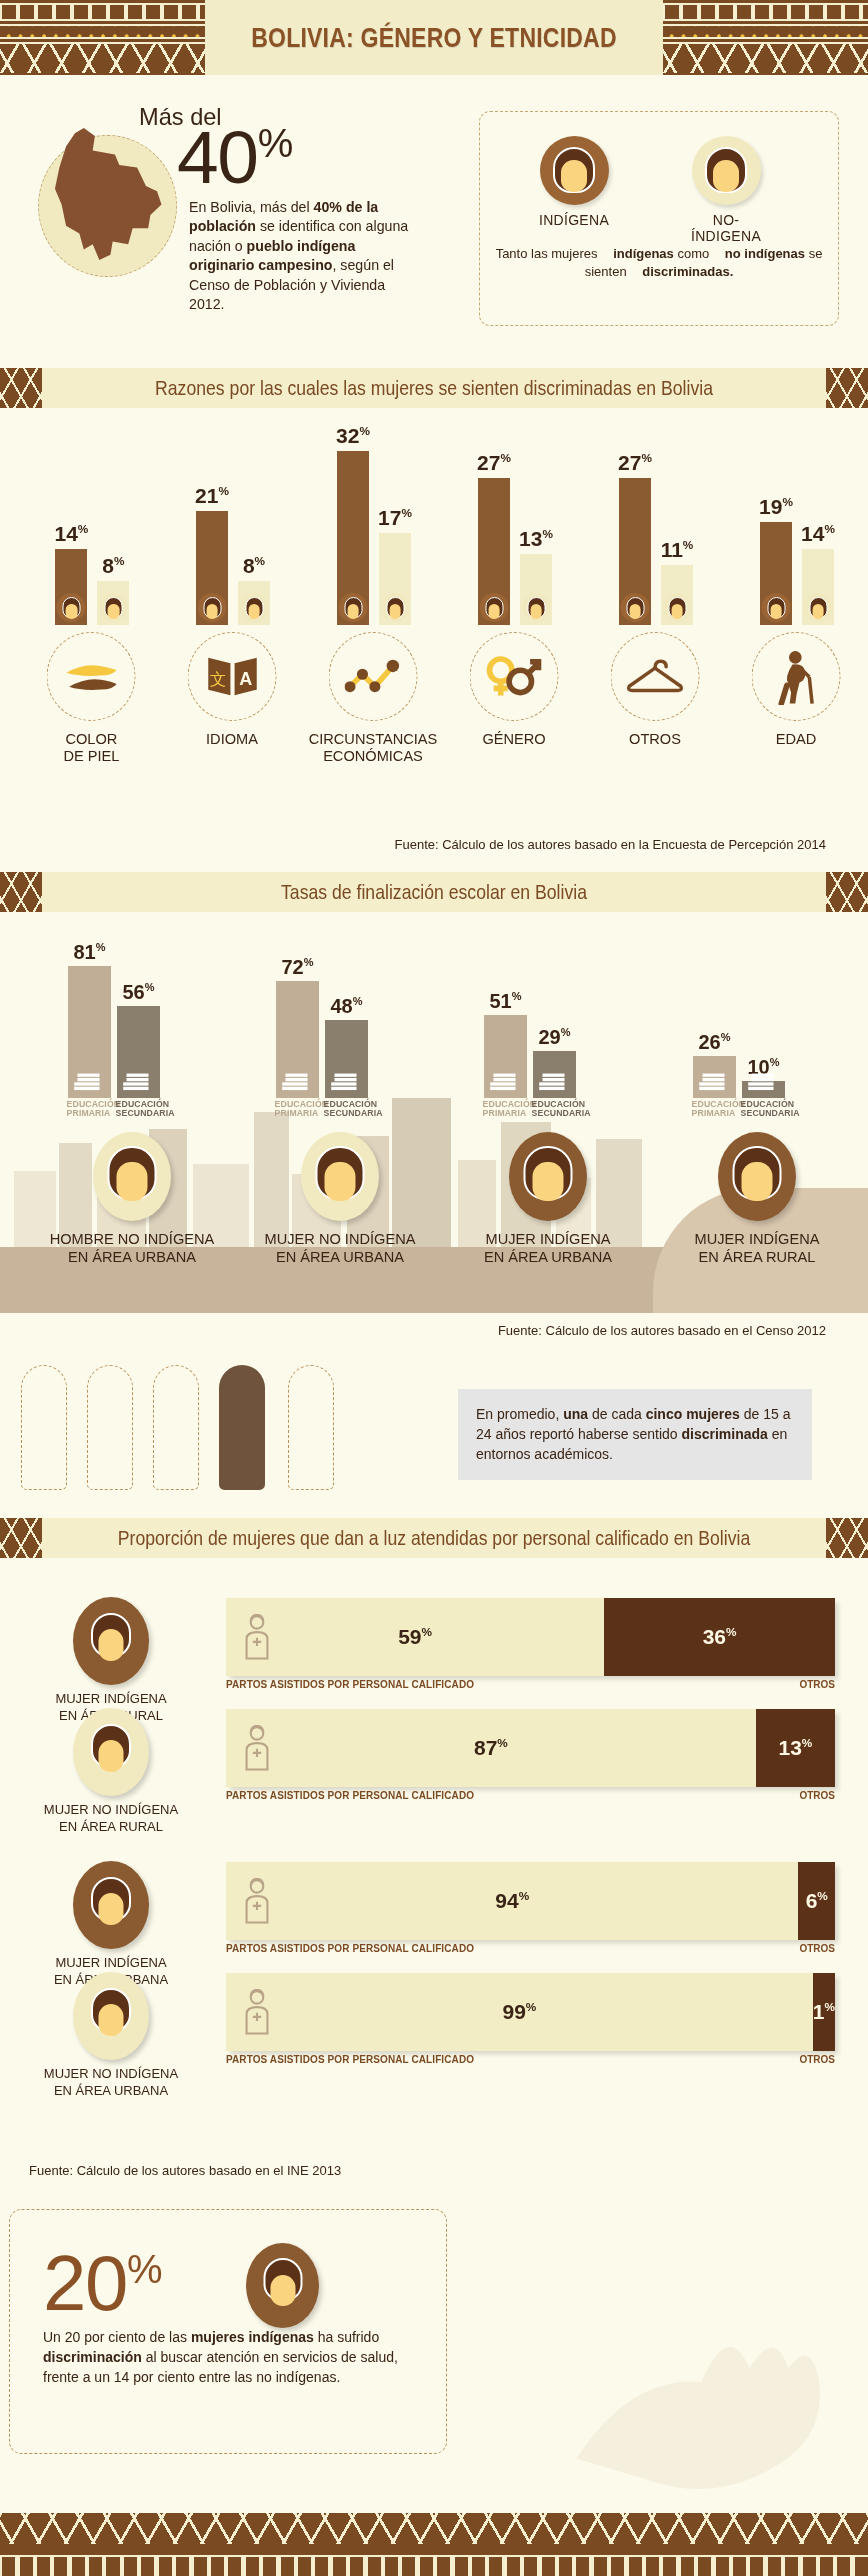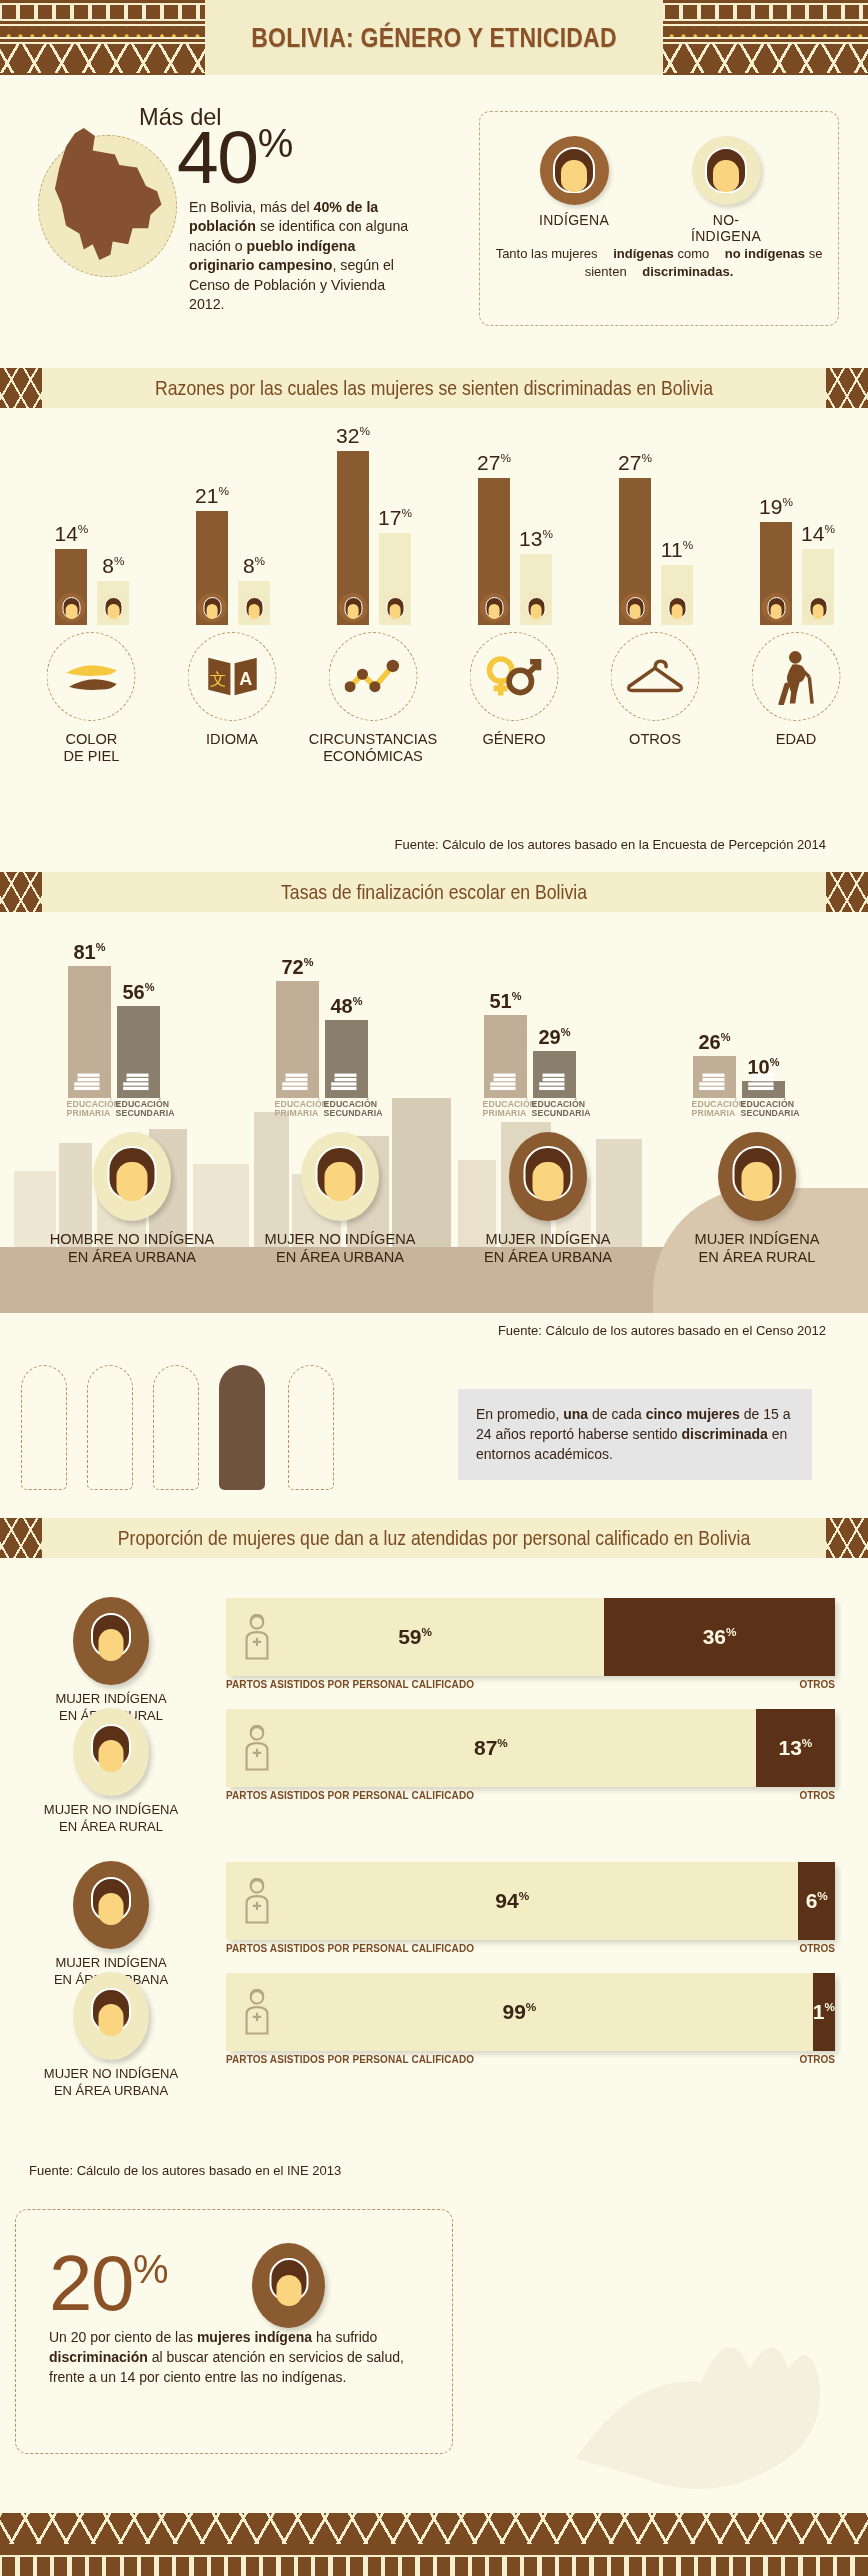--- a/index.html
+++ b/index.html
@@ -87,21 +87,21 @@
   .sechead h2 { position:absolute; left:0; right:0; top:0; height:40px; line-height:40px;
     text-align:center; font-size:21px; font-weight:400; color:#7a4a23;
     transform:scaleX(0.84); }
 
   
   .reasons { position:absolute; top:417px; left:0; width:868px; height:417px; }
   .rcol { position:absolute; top:0; width:144px; }
   .rbars { position:relative; height:208px; }
   .rbar { position:absolute; bottom:0; width:32px; }
   .rbar .val { position:absolute; bottom:100%; left:50%; transform:translateX(-50%);
-     font-size:21px; font-weight:normal; white-space:nowrap; margin-bottom:2.8px; color:#3a2415;}
+     font-size:21px; font-weight:bold; white-space:nowrap; margin-bottom:2.8px; color:#3a2415;}
   .rbar .val sup { font-size:11.8px; }
   .rbar .fill { width:32px; background:#8a5a31; }
   .rbar.alt .fill { background:#f1ecc6; }
   .rbar .mini { position:absolute; bottom:2.8px; left:50%; transform:translateX(-50%);
      width:29px; height:29px; border-radius:50%; }
   .rbar .mini.dark { background:#9a6434; }
   .rbar .mini.light { background:#f1eac0; }
   .mhair { position:absolute; left:50%; top:14%; transform:translateX(-50%);
      width:18px; height:21px; border-radius:9px 9px 7.6px 7.6px; background:#5b3118; border:1px solid #fff;}
   .mface { position:absolute; left:50%; top:38%; transform:translateX(-50%);
@@ -167,21 +167,21 @@
   .bmain .pv { font-size:21px; font-weight:bold; color:#3a2415;}
   .bother .pv { font-size:21px; font-weight:bold; color:#fdf8e3;}
   .pv sup{font-size:11.8px;}
   .nurse { position:absolute; left:15.3px; top:50%; transform:translateY(-50%); width:32px; height:46px; }
   .bcapl { position:absolute; left:226px; top:89px; font-size:10px; font-weight:bold;
      color:#7a4a23; letter-spacing:0.1px;}
   .bcapr { position:absolute; right:33px; top:89px; font-size:10px; font-weight:bold;
      color:#7a4a23; }
 
   
-  .bottom20 { position:absolute; top:2209px; left:15px; width:438px; height:245px;
+  .bottom20 { position:absolute; top:2209px; left:9px; width:438px; height:245px;
      border:1.4px dashed #b9925f; border-radius:12.5px; }
   .b20num { position:absolute; left:33px; top:22px; font-size:78px; line-height:75px;
      font-weight:300; color:#8a5226; letter-spacing:-1.4px;}
   .b20num sup { font-size:40px; }
   .b20av { position:absolute; left:236px; top:33px; width:73px; height:85px; border-radius:50%;
      background:#8a5a31; box-shadow:2.8px 3.5px 4.9px rgba(0,0,0,.18);}
   .b20text { position:absolute; left:33px; top:117px; width:368px; font-size:14px; line-height:20px;}
   .b20text b{font-weight:bold;}
 
   
@@ -723,21 +723,21 @@
     </div>
   <div class="fuente" style="top:2163px; left:29px;">Fuente: Cálculo de los autores basado en el INE 2013</div>
 
   <div class="bottom20">
     <div class="b20num"><span>20</span><sup>%</sup></div>
     <div class="b20av">
         <div class="hair d" style="width:39px;height:43px;top:18%"></div>
         <div class="face" style="width:25px;height:31px;top:38%"></div>
       </div>
     <div class="b20text">
-      Un 20 por ciento de las <b>mujeres indígena</b> ha sufrido <b>discriminación</b> al buscar atención en servicios de salud, frente a un 14 por ciento entre las no indígenas.
+      Un 20 por ciento de las <b>mujeres indígenas</b> ha sufrido <b>discriminación</b> al buscar atención en servicios de salud, frente a un 14 por ciento entre las no indígenas.
     </div>
   </div>
 
   <div class="handbg">
     <svg viewBox="0 0 200 150" width="278" height="208">
         <path d="M10 120 q40-60 90-55 q20-45 35-10 q18-30 28 0 q16-22 22 8 q6 40-30 62 q-45 28-95 10 z" fill="#d9c7ab"></path>
       </svg>
   </div>
 
   <div class="botband">

